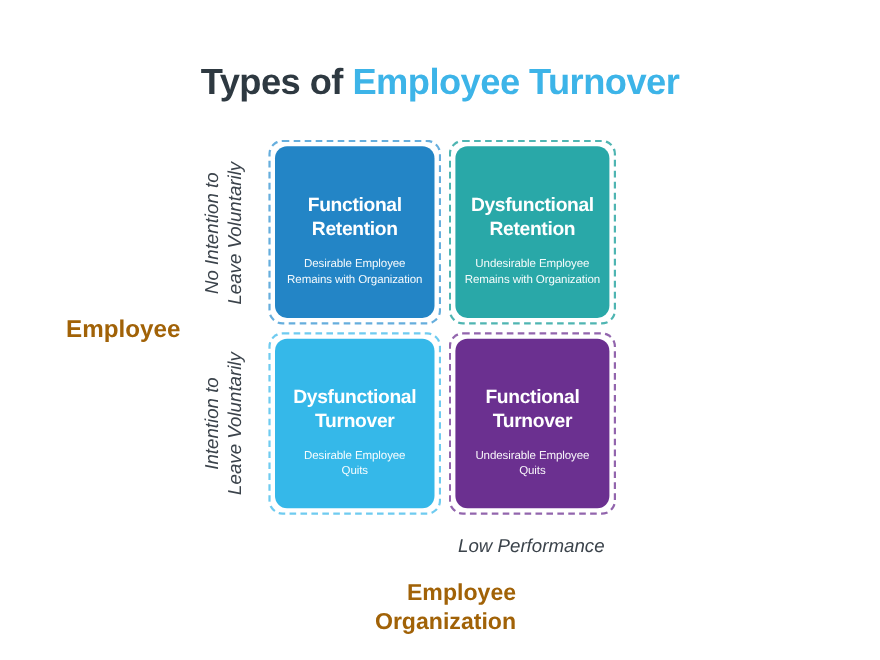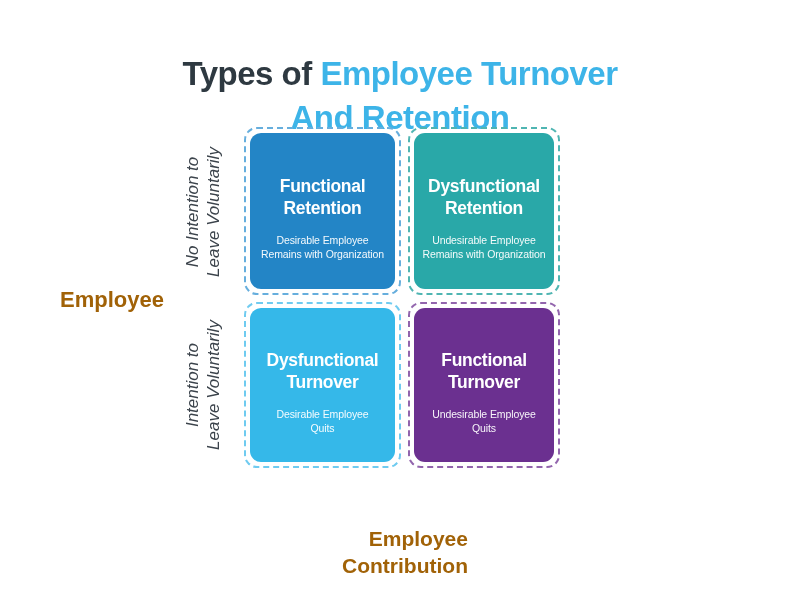--- a/index.html
+++ b/index.html
@@ -68,21 +68,20 @@
   #perf-left{left:322px;top:497px;}
   #perf-right{left:483px;top:497px;}
 </style>
 </head>
 <body>
 
 <div class="stage">
 
   <div class="title">
     <div><span class="dark" style="color: rgb(46, 57, 65);">Types of </span><span class="blue" style="color: rgb(61, 180, 232);">Employee Turnover</span></div>
-    <div><span class="blue" style="color: rgb(61, 180, 232);">And Retention</span></div>
   </div>
 
   <div class="cell" id="cell-1" style="border-color: rgb(102, 174, 221);">
     <div class="card" style="background: rgb(35, 133, 198);">
       <div class="q-title">
         <span>Functional</span>
         <span>Retention</span>
       </div>
       <div class="q-sub">
         <span>Desirable Employee</span>
@@ -136,19 +135,20 @@
   </div>
   <div class="rot-label" id="rot-bottom">
     <span>Intention to</span>
     <span>Leave Voluntarily</span>
   </div>
 
   <div class="axis-label" id="y-axis-label">
     <span>Employee</span>
   </div>
 
+  <div class="perf-label" id="perf-right">Low Performance</div>
 
   <div class="axis-label" id="x-axis-label">
     <span>Employee</span>
-    <span>Contribution</span>
+    <span>Organization</span>
   </div>
 
 </div>
 
 </body></html>

